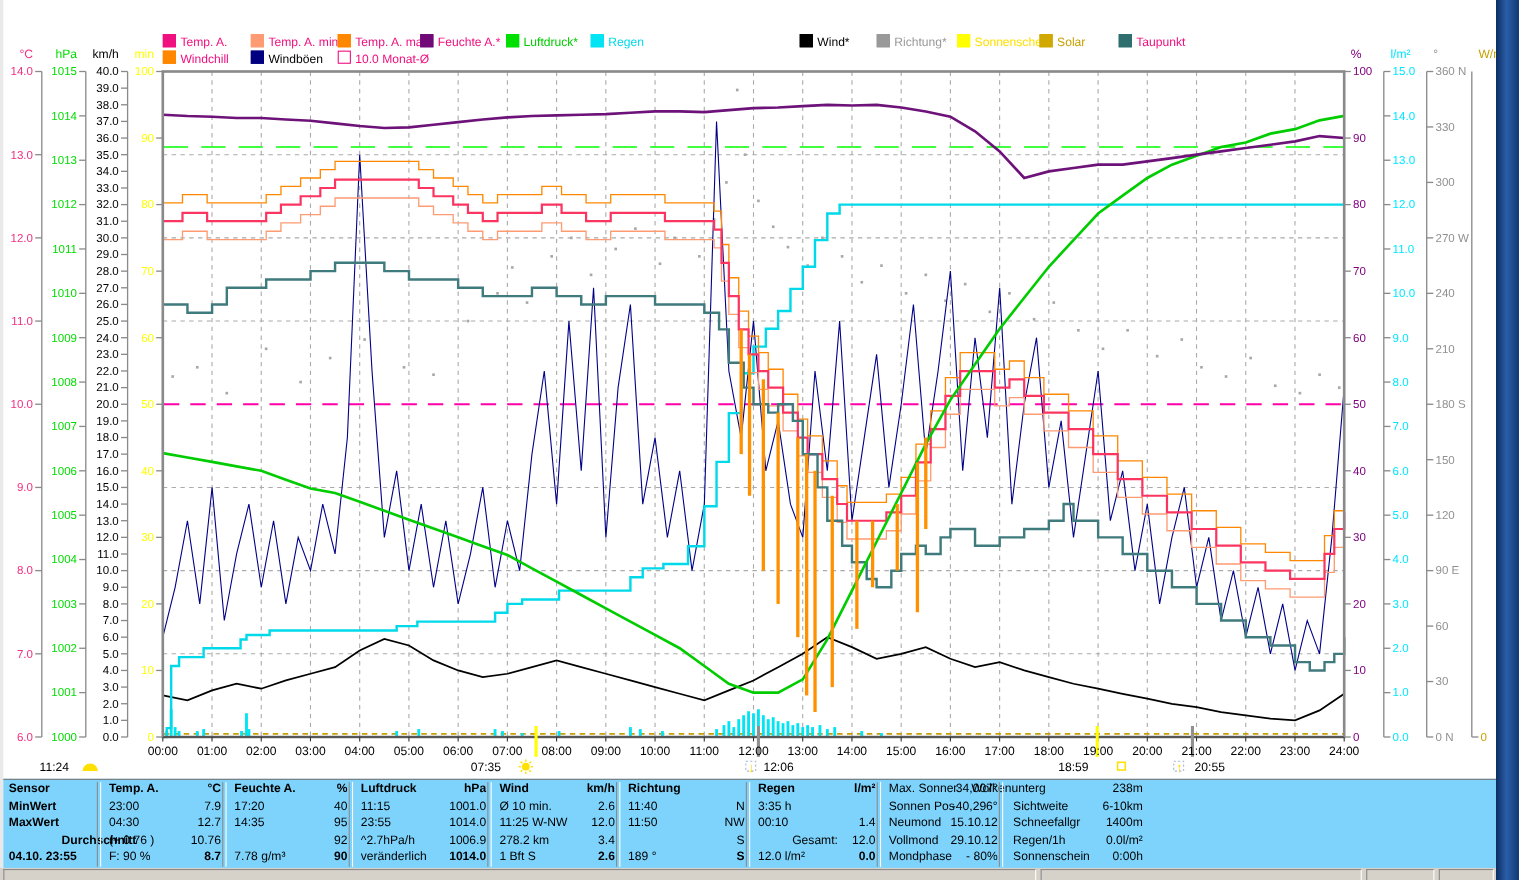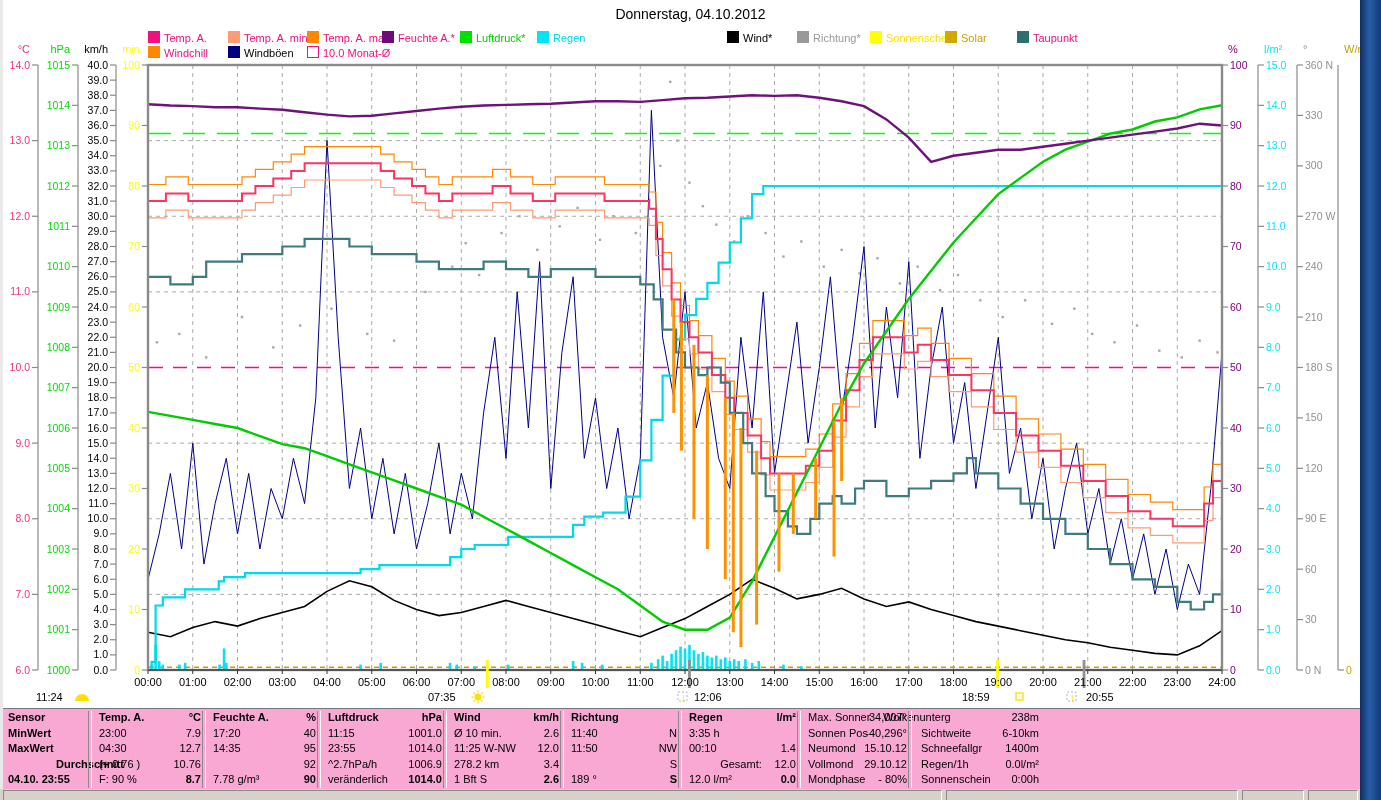--- a/index.html
+++ b/index.html
@@ -5,38 +5,37 @@
   html,body{margin:0;padding:0;background:#9db5c8;}
   #app{position:relative;width:1381px;height:800px;background:#ffffff;overflow:hidden;
        font-family:"Liberation Sans","DejaVu Sans",sans-serif;-webkit-font-smoothing:none;}
   #page-title{position:absolute;top:6px;left:0;width:1381px;text-align:center;
        font-size:14px;color:#000;}
   .lg-item{position:absolute;height:12px;font-size:11px;white-space:nowrap;cursor:default;}
   .lg-sq{display:inline-block;width:10px;height:10px;vertical-align:-1px;margin-right:4px;
        border:1px solid #555;}
   #chart-svg{position:absolute;left:0;top:0;}
   #sensor-table{position:absolute;left:3px;top:708px;width:1357px;height:81px;
-       background:#f9a8d4;border-top:1px solid #777;border-bottom:1px solid #555;font-size:11px;color:#000;}
+       background:#7dd3fc;border-top:1px solid #777;border-bottom:1px solid #555;font-size:11px;color:#000;}
   .tbl-cell{position:absolute;white-space:nowrap;overflow:hidden;}
   .tbl-div{position:absolute;top:2px;bottom:2px;width:2px;
        border-left:1px solid #8a8a8a;border-right:1px solid #ffffff;}
   .b{font-weight:bold;}
   #status-bar{position:absolute;left:0;top:789px;width:1360px;height:11px;background:#d6d2ca;}
   .sb-seg{position:absolute;top:1px;height:9px;background:#d6d2ca;
        border:1px solid;border-color:#8a8a8a #fff #fff #8a8a8a;}
   #right-strip{position:absolute;top:0;left:1360px;width:21px;height:800px;
        background:linear-gradient(90deg,#0c2d63,#2a5ea8 45%,#123a74);}
   #left-edge{position:absolute;left:0;top:0;width:3px;height:800px;background:#e9e9e9;}
 </style>
 </head>
 <body>
 
 <div id="app">
   <div id="left-edge"></div>
-  <div id="page-title">Donnerstag, 04.10.2012</div>
   <div id="legend">
       <div class="lg-item" style="left: 148px; top: 31px; color: rgb(240, 16, 128);"><span class="lg-sq" style="background: rgb(240, 16, 128); border-color: rgb(240, 16, 128);"></span><span>Temp. A.</span></div>
       <div class="lg-item" style="left: 228px; top: 31px; color: rgb(240, 16, 128);"><span class="lg-sq" style="background: rgb(255, 155, 114); border-color: rgb(255, 155, 114);"></span><span>Temp. A. min</span></div>
       <div class="lg-item" style="left: 307px; top: 31px; color: rgb(240, 16, 128);"><span class="lg-sq" style="background: rgb(255, 136, 0); border-color: rgb(255, 136, 0);"></span><span>Temp. A. max</span></div>
       <div class="lg-item" style="left: 382px; top: 31px; color: rgb(240, 16, 128);"><span class="lg-sq" style="background: rgb(112, 10, 120); border-color: rgb(112, 10, 120);"></span><span>Feuchte A.*</span></div>
       <div class="lg-item" style="left: 460px; top: 31px; color: rgb(0, 204, 0);"><span class="lg-sq" style="background: rgb(0, 224, 0); border-color: rgb(0, 224, 0);"></span><span>Luftdruck*</span></div>
       <div class="lg-item" style="left: 537px; top: 31px; color: rgb(0, 217, 233);"><span class="lg-sq" style="background: rgb(0, 228, 244); border-color: rgb(0, 228, 244);"></span><span>Regen</span></div>
       <div class="lg-item" style="left: 727px; top: 31px; color: rgb(0, 0, 0);"><span class="lg-sq" style="background: rgb(0, 0, 0); border-color: rgb(0, 0, 0);"></span><span>Wind*</span></div>
       <div class="lg-item" style="left: 797px; top: 31px; color: rgb(153, 153, 153);"><span class="lg-sq" style="background: rgb(153, 153, 153); border-color: rgb(153, 153, 153);"></span><span>Richtung*</span></div>
       <div class="lg-item" style="left: 870px; top: 31px; color: rgb(255, 224, 0);"><span class="lg-sq" style="background: rgb(255, 255, 0); border-color: rgb(255, 255, 0);"></span><span>Sonnenschein</span></div>

